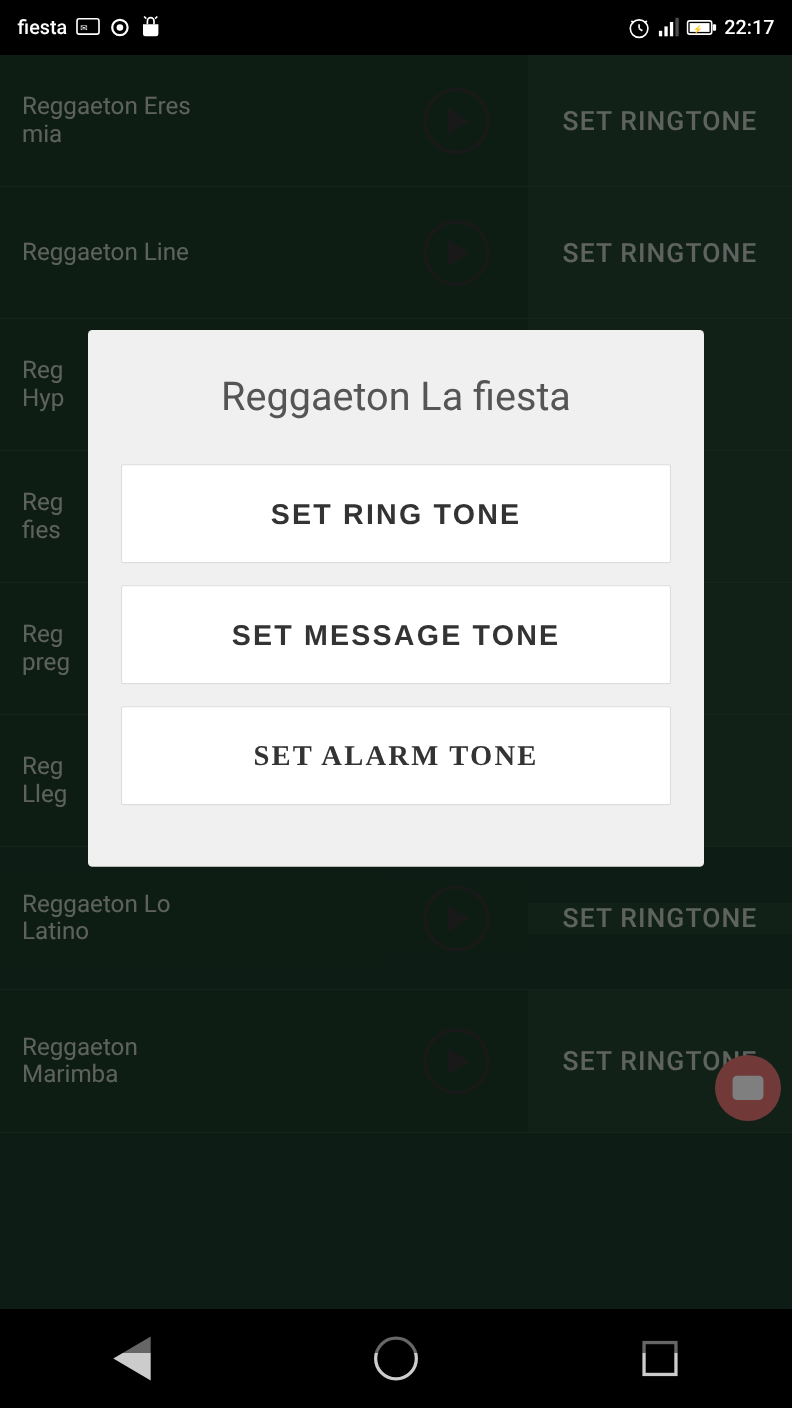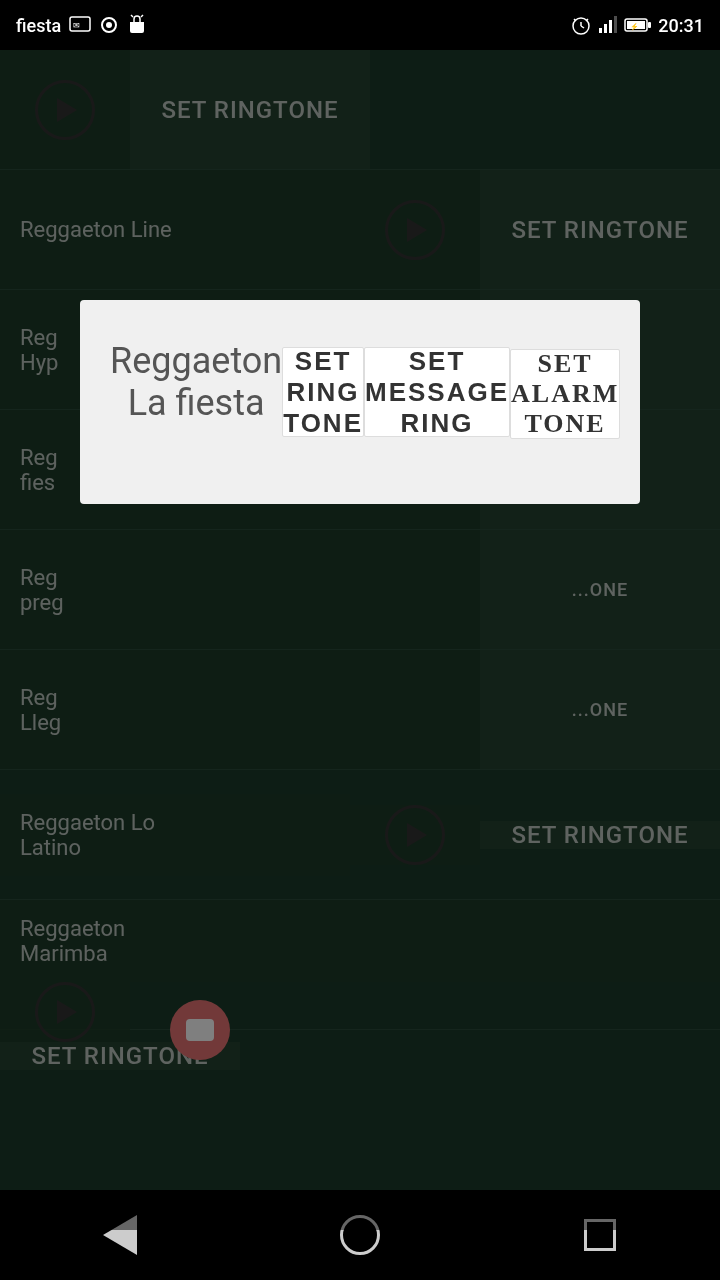--- a/index.html
+++ b/index.html
@@ -122,21 +122,21 @@
     .dialog {
       position: absolute;
       top: 300px;
       left: 80px;
       width: 560px;
       background: #f0f0f0;
       border-radius: 4px;
       z-index: 30;
       padding: 40px 30px 40px 30px;
       display: flex;
-      flex-direction: row;
+      flex-direction: column;
       align-items: center;
       gap: 0;
     }
 
     .dialog-title {
       font-size: 36px;
       color: #555;
       font-weight: 400;
       text-align: center;
       margin-bottom: 40px;
@@ -274,27 +274,30 @@
       <rect x="11" y="4" width="3" height="13" fill="white"></rect>
       <rect x="16" y="0" width="3" height="17" fill="white" opacity="0.3"></rect>
     </svg>
 
     <svg width="28" height="16" viewBox="0 0 28 16" fill="white">
       <rect x="1" y="2" width="22" height="12" rx="2" stroke="white" stroke-width="1.5" fill="none"></rect>
       <rect x="24" y="5" width="3" height="6" rx="1" fill="white"></rect>
       <rect x="3" y="4" width="18" height="8" fill="white"></rect>
       <text x="6" y="12" font-size="7" fill="#000" font-weight="bold">⚡</text>
     </svg>
-    <span>20:31</span>
+    <span>22:17</span>
   </div>
 </div>
 
 <div class="list-container">
 
   <div class="list-item" style="height:120px;">
+    <div class="list-item-left">
+      <span>Reggaeton Eres<br>mia</span>
+    </div>
     <div class="list-item-play">
       <div class="play-circle">
         <div class="play-triangle"></div>
       </div>
     </div>
     <div class="list-item-right">SET RINGTONE</div>
   </div>
 
   <div class="list-item" style="height:120px;">
     <div class="list-item-left">
@@ -346,21 +349,21 @@
       <span>Reggaeton Lo<br>Latino</span>
     </div>
     <div class="list-item-play">
       <div class="play-circle">
         <div class="play-triangle"></div>
       </div>
     </div>
     <div class="list-item-right">SET RINGTONE</div>
   </div>
 
-  <div class="list-item" style="height:130px; position:relative;flex-direction:column;">
+  <div class="list-item" style="height:130px; position:relative;">
     <div class="list-item-left">
       <span>Reggaeton<br>Marimba</span>
     </div>
     <div class="list-item-play">
       <div class="play-circle">
         <div class="play-triangle"></div>
       </div>
     </div>
     <div class="list-item-right" style="position:relative;">
       SET RINGTONE
@@ -369,21 +372,21 @@
     </div>
   </div>
 </div>
 
 <div class="overlay"></div>
 
 <div class="dialog">
   <div class="dialog-title">Reggaeton La fiesta</div>
 
   <button class="dialog-button">SET RING TONE</button>
-  <button class="dialog-button">SET MESSAGE RING</button>
+  <button class="dialog-button">SET MESSAGE TONE</button>
   <button class="dialog-button">SET ALARM TONE</button>
 </div>
 
 <div class="bottom-nav">
   <div class="nav-btn">
     <div class="back-icon"></div>
   </div>
   <div class="nav-btn">
     <div class="home-icon"></div>
   </div>

